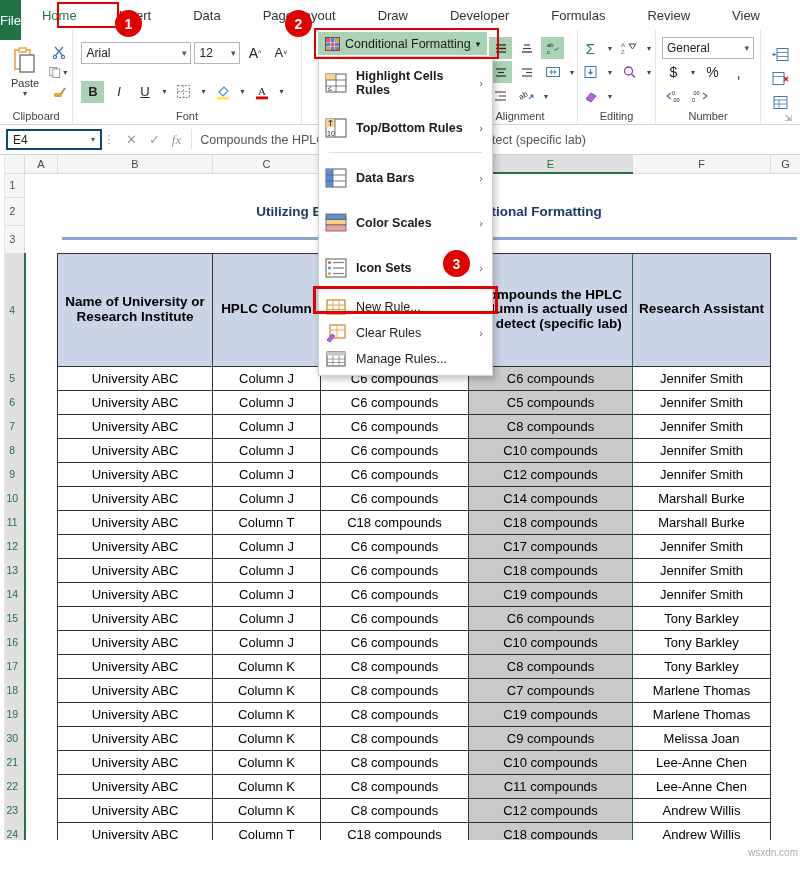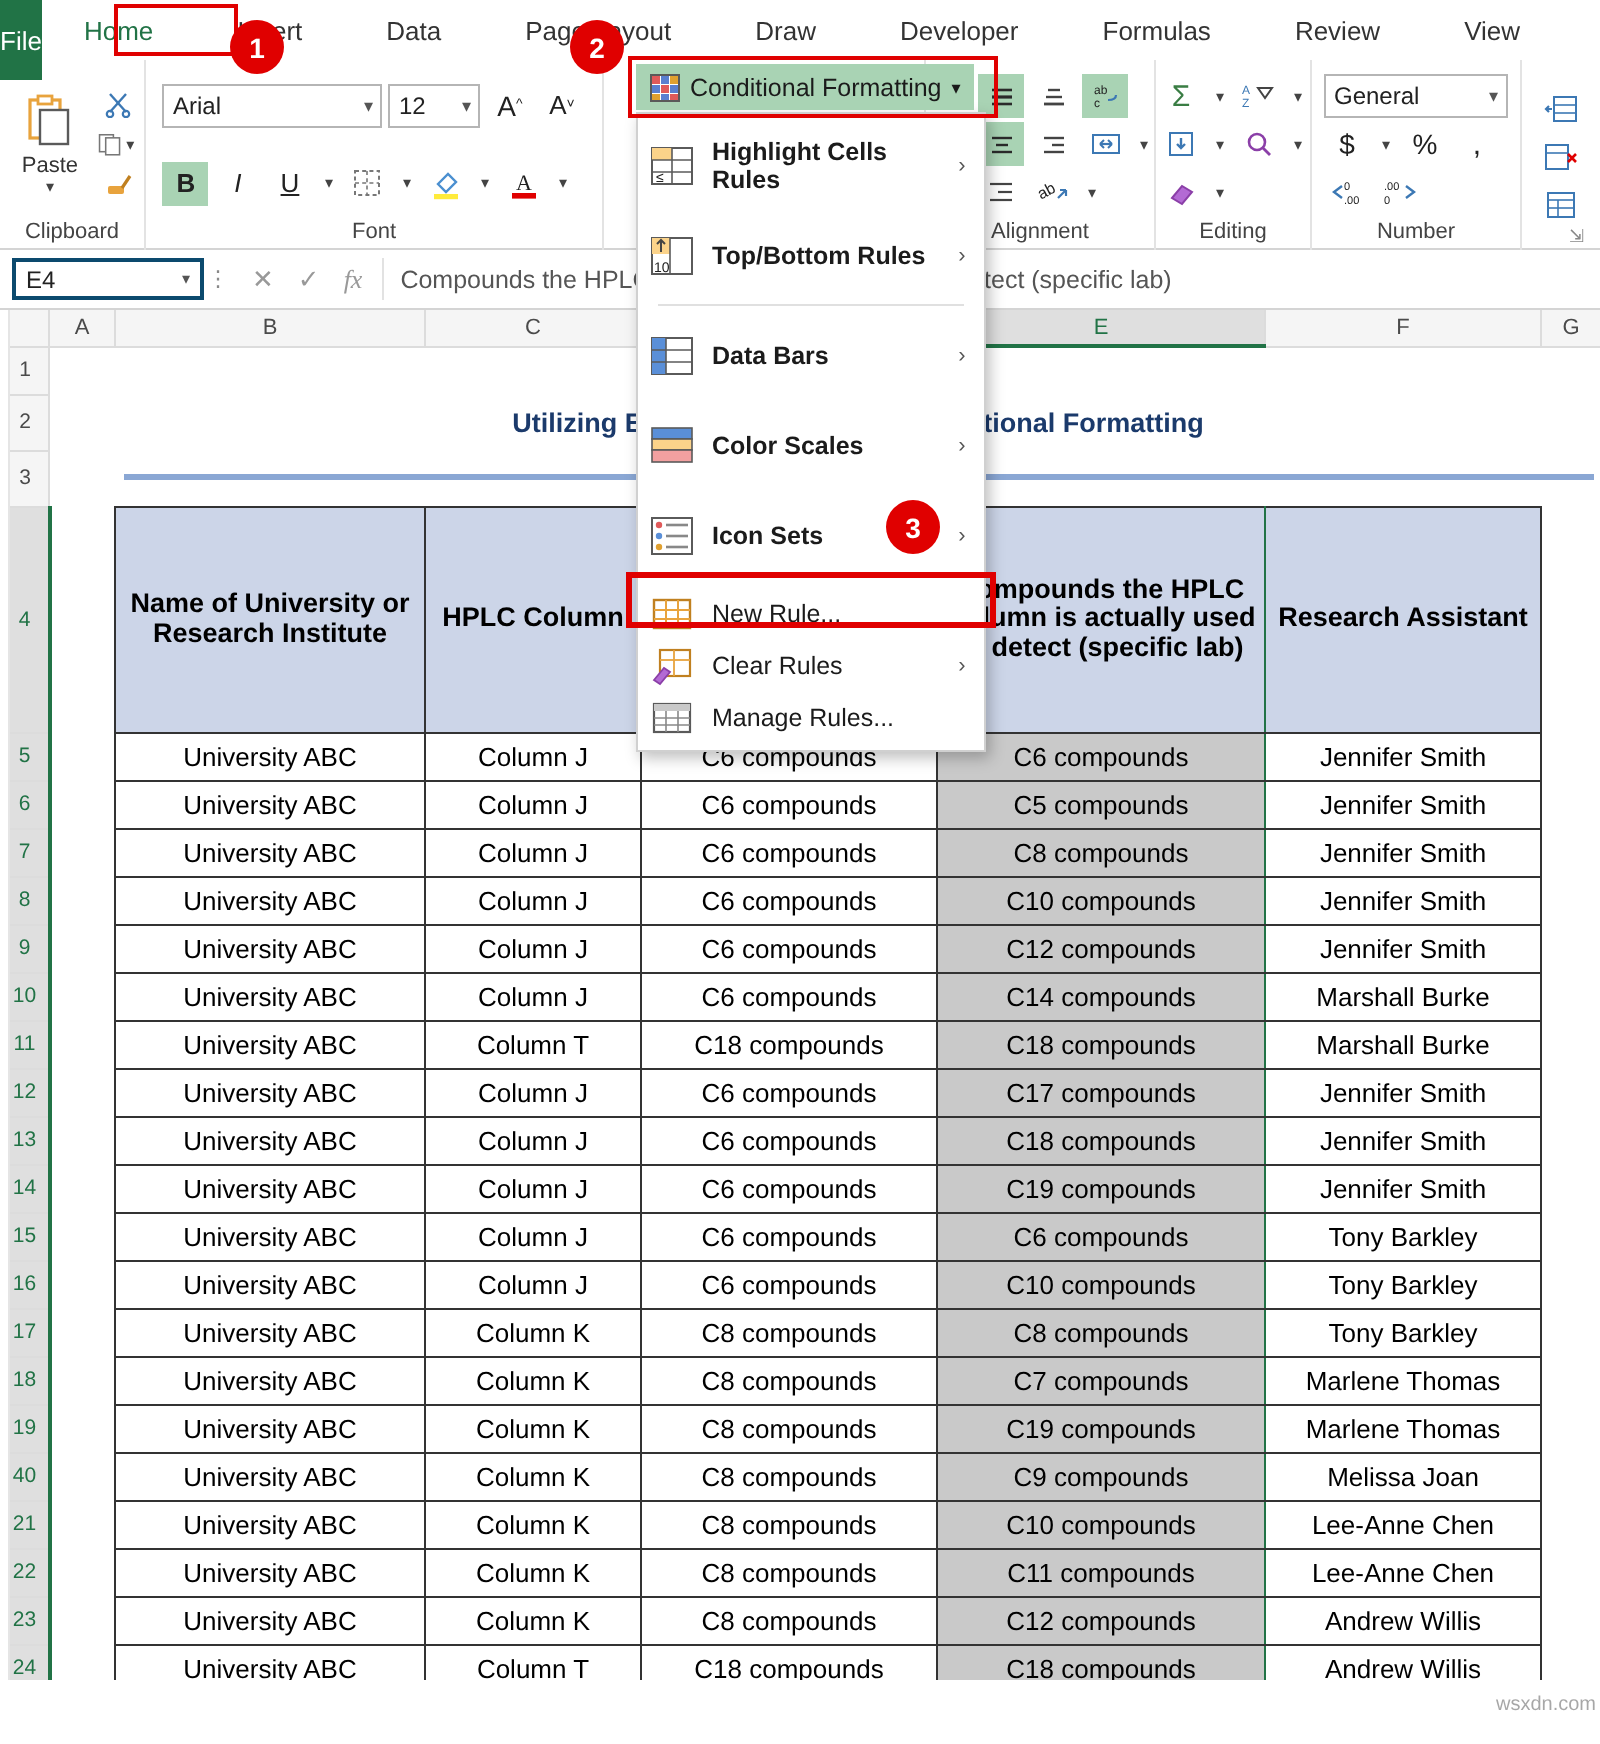--- a/index.html
+++ b/index.html
@@ -708,21 +708,21 @@
           <td class="rowhdr sel">19</td>
           <td class="cell colA"></td>
           <td class="cell data">University ABC</td>
           <td class="cell data">Column K</td>
           <td class="cell data">C8 compounds</td>
           <td class="cell data E">C19 compounds</td>
           <td class="cell data">Marlene Thomas</td>
           <td class="cell"></td>
         </tr>
         <tr>
-          <td class="rowhdr sel">40</td>
+          <td class="rowhdr sel">30</td>
           <td class="cell colA"></td>
           <td class="cell data">University ABC</td>
           <td class="cell data">Column K</td>
           <td class="cell data">C8 compounds</td>
           <td class="cell data E">C9 compounds</td>
           <td class="cell data">Melissa Joan</td>
           <td class="cell"></td>
         </tr>
         <tr>
           <td class="rowhdr sel">21</td>

